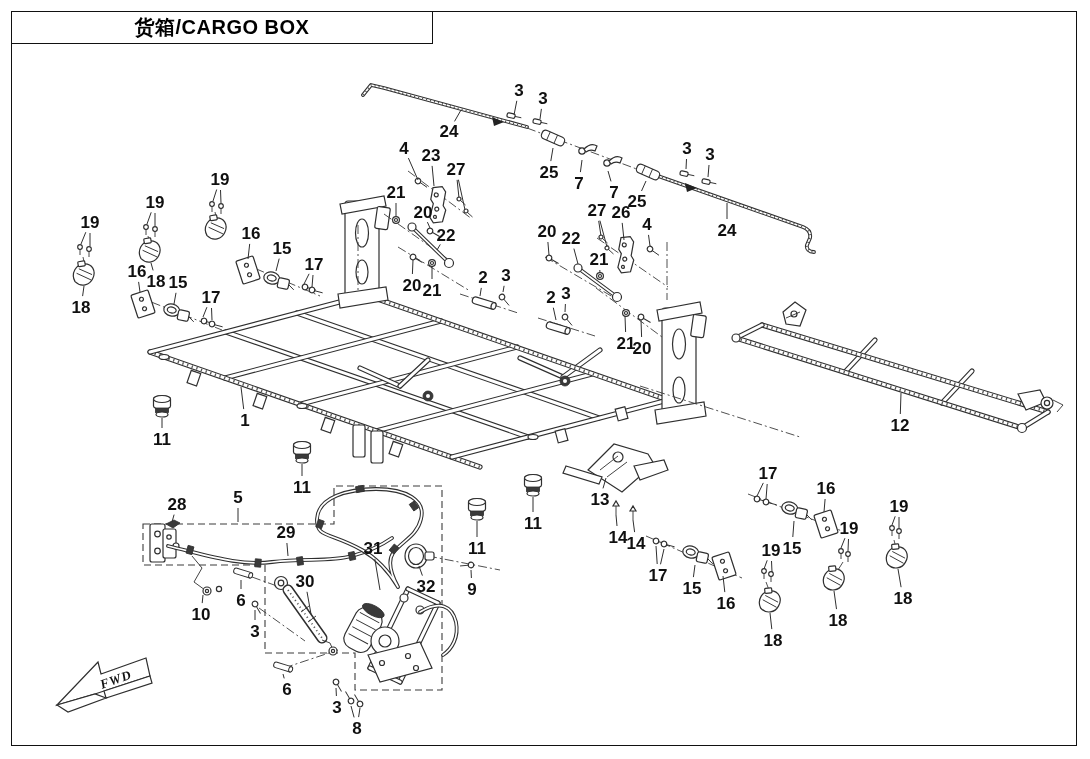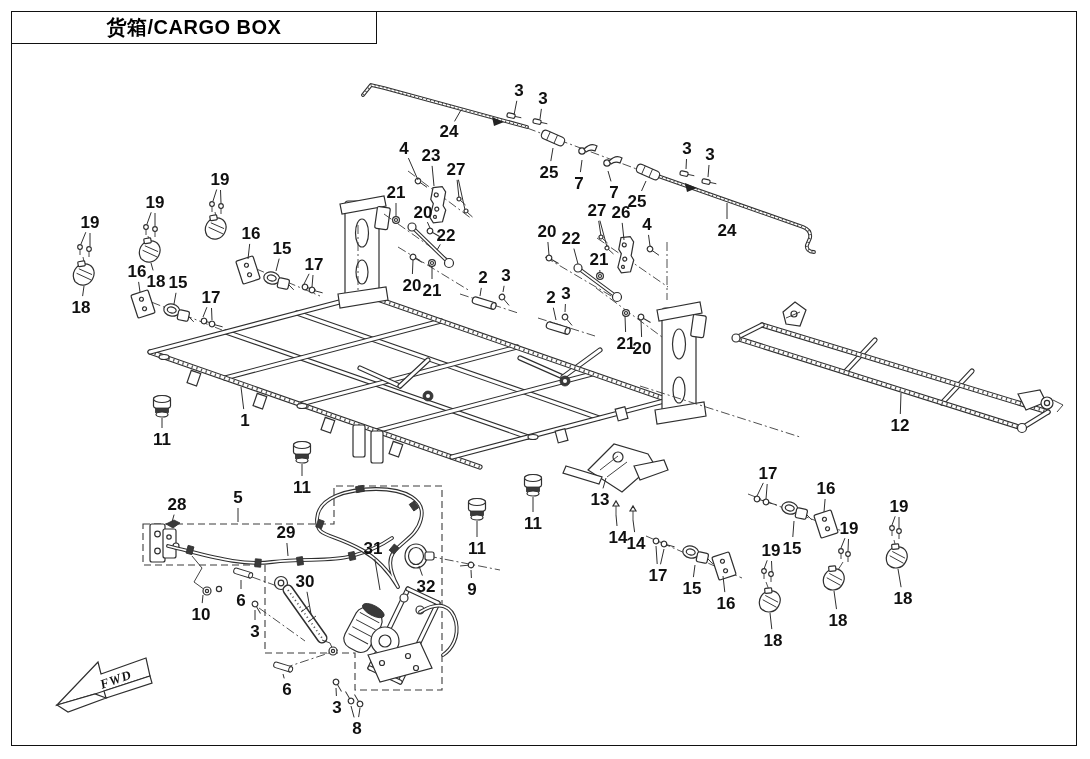--- a/index.html
+++ b/index.html
@@ -1,19 +1,19 @@
 <!DOCTYPE html>
 <html><head>
 <meta charset="utf-8">
 <style>
   html,body{margin:0;padding:0;background:#fff;}
   body{font-family:"Liberation Sans",sans-serif;}
   #stage{position:relative;width:1090px;height:759px;background:#fff;overflow:hidden;}
   .page-border{position:absolute;left:11px;top:11px;width:1066px;height:735px;border:1.6px solid #111;box-sizing:border-box;}
-  .title-box{position:absolute;left:11px;top:11px;width:366px;height:33px;border:1.6px solid #111;box-sizing:border-box;
+  .title-box{position:absolute;left:11px;top:11px;width:422px;height:33px;border:1.6px solid #111;box-sizing:border-box;
              background:#fff;display:flex;align-items:center;justify-content:center;
              font-weight:bold;font-size:20px;color:#000;letter-spacing:.5px;z-index:3;}
   svg{position:absolute;left:0;top:0;z-index:2;}
   .tube-o{fill:none;stroke:#2f2f2f;stroke-width:5.2;stroke-linecap:round;stroke-linejoin:round;}
   .tube-i{fill:none;stroke:#ffffff;stroke-width:3;stroke-linecap:round;stroke-linejoin:round;}
   .rod-o{fill:none;stroke:#2f2f2f;stroke-width:3.8;stroke-linecap:round;stroke-linejoin:round;}
   .rod-i{fill:none;stroke:#ffffff;stroke-width:1.7;stroke-linecap:round;stroke-linejoin:round;}
   .hatch{fill:none;stroke:#555;stroke-width:2.8;stroke-dasharray:1.3 3.6;}
   .hatch2{fill:none;stroke:#555;stroke-width:1.8;stroke-dasharray:1.1 3;}
   .part{fill:#ffffff;stroke:#2f2f2f;stroke-width:1.2;}

